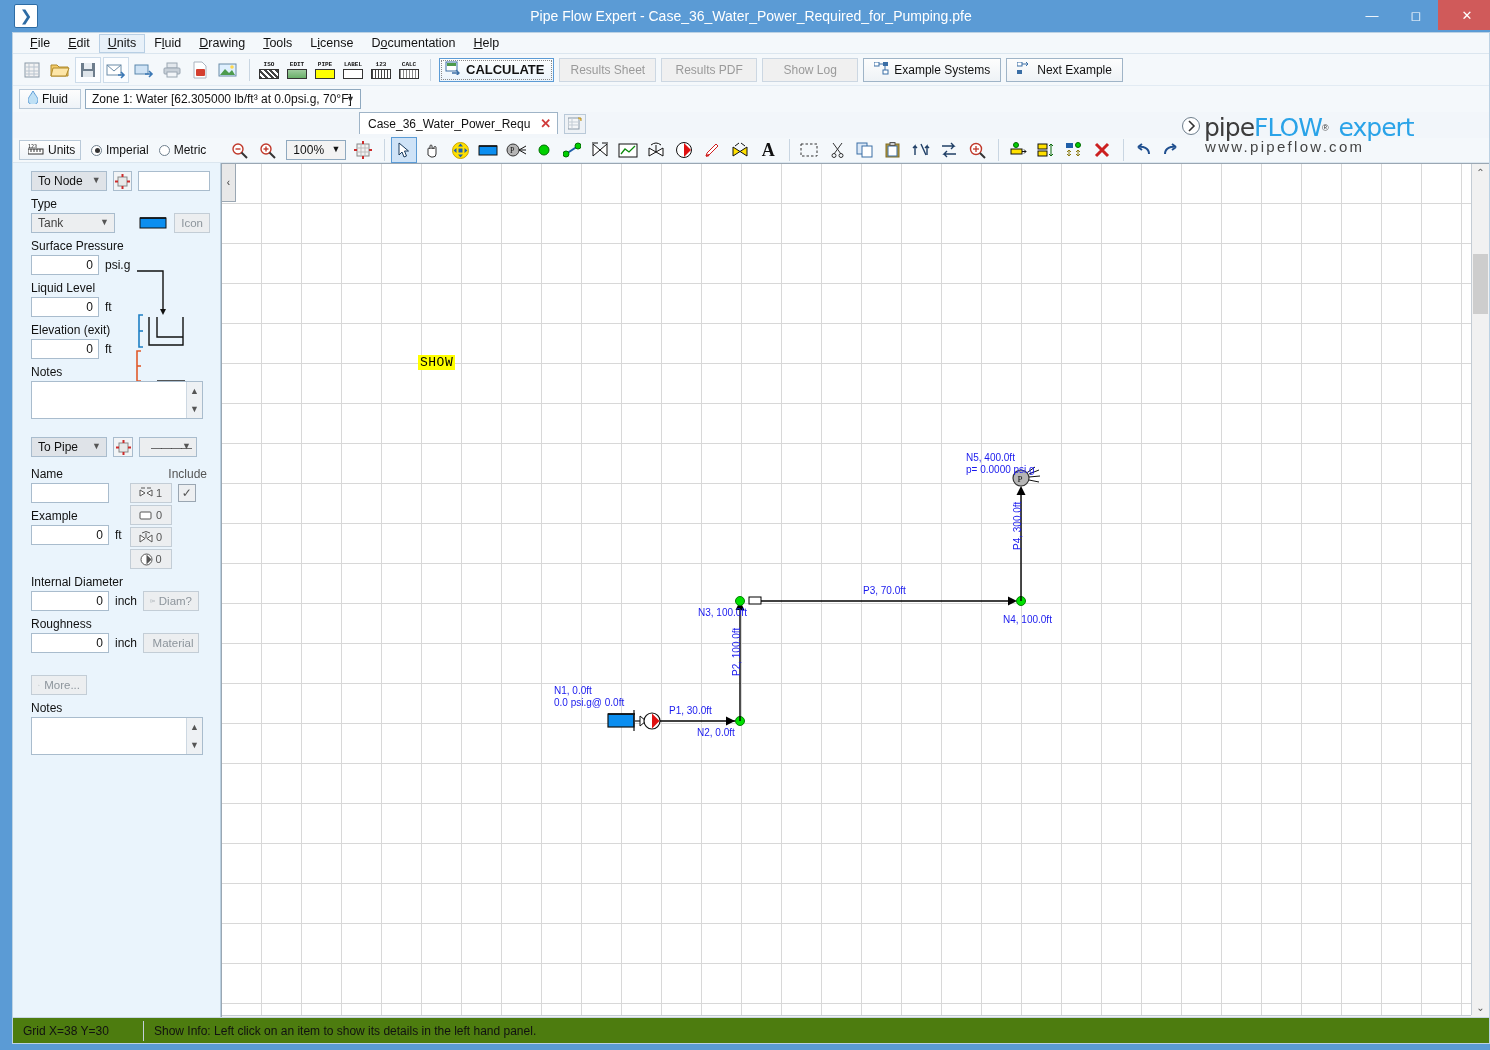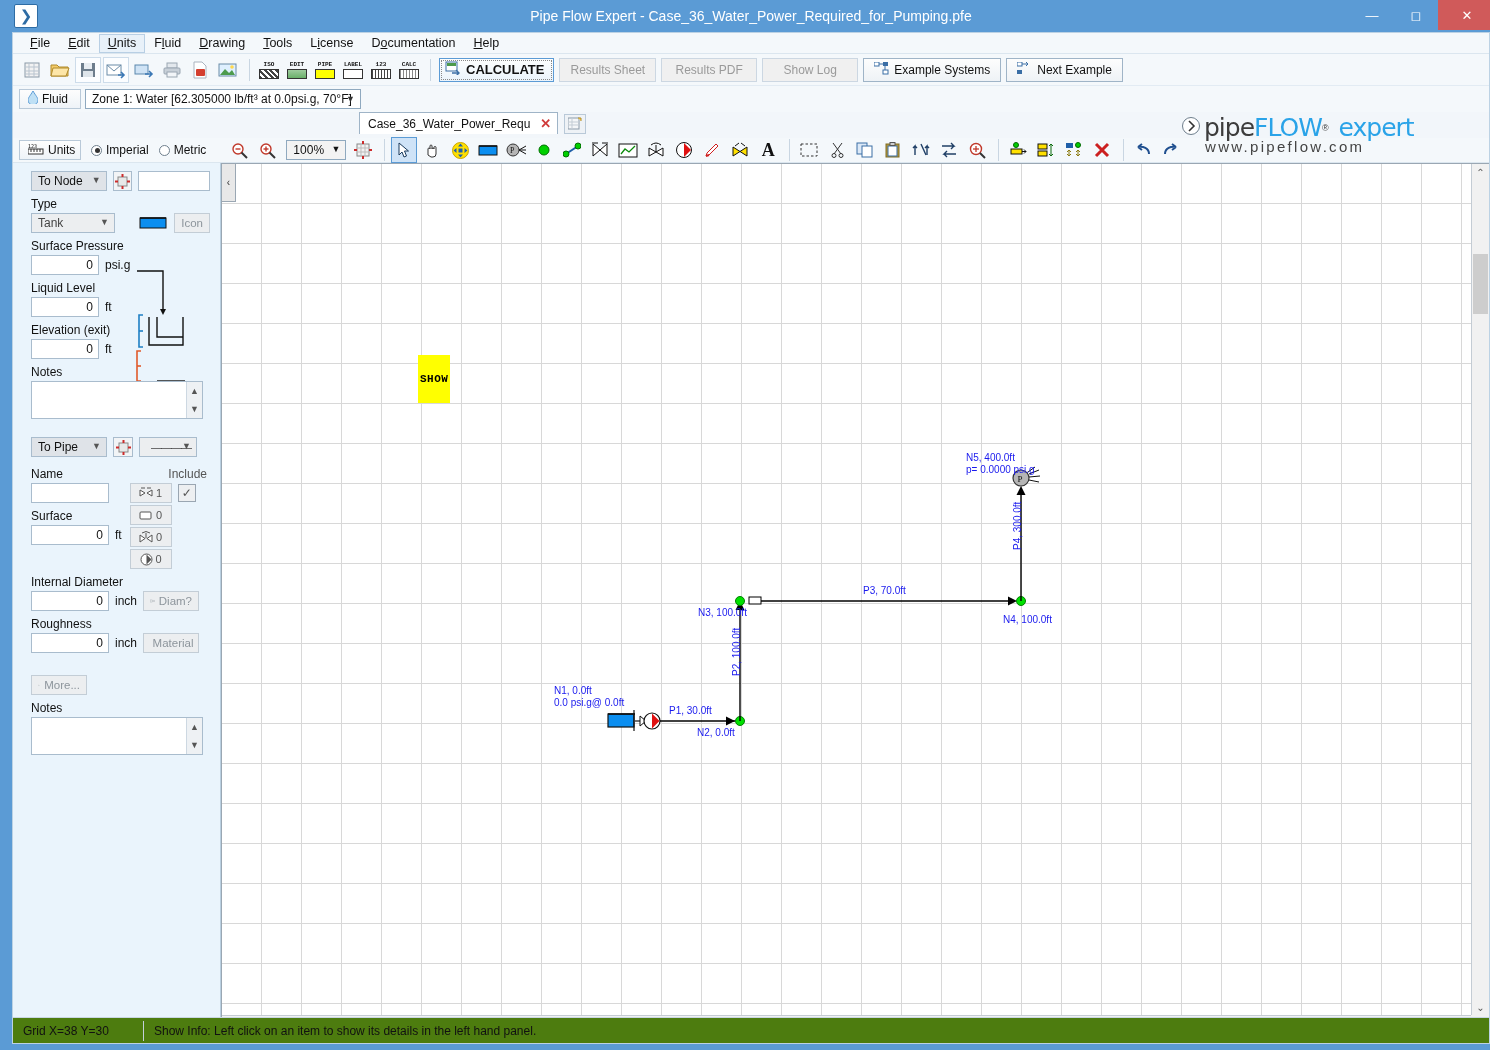--- a/index.html
+++ b/index.html
@@ -205,23 +205,23 @@
   }
   .status-cell { padding:0 10px; height:26px; display:flex; align-items:center; }
   .status-sep { width:1px; height:20px; background:#c3cfda; }
   
   .netlabel {
     position:absolute; color:#1a1aee; font-size:10px;
     font-family:"Liberation Sans", sans-serif; white-space:nowrap;
   }
   .netlabel.vert { transform:rotate(-90deg); transform-origin:left top; }
   .showlabel {
-    position:absolute; background:#ffff00; color:#000; font-size:11px;
-    font-weight:bold; font-family:"Liberation Mono", monospace;
-    padding:18px 2px; letter-spacing:0.5px;
+    position:absolute; background:#ffff00; color:#000; font-size:13px;
+    font-weight:normal; font-family:"Liberation Mono", monospace;
+    padding:0 2px; letter-spacing:0.5px;
   }
 </style>
 </head>
 <body>
 
 <div class="window">
 
   <div class="titlebar">
     <div class="app-icon">❯</div>
     <div class="title-text">Pipe Flow Expert - Case_36_Water_Power_Required_for_Pumping.pfe</div>
@@ -761,21 +761,21 @@
         </div>
       </div>
 
       <div style="display:flex;justify-content:space-between;align-items:flex-end;width:176px">
         <div class="fld-label" style="margin:6px 0 2px">Name</div>
         <div style="font-size:12px;color:#555;margin-bottom:2px">Include</div>
       </div>
       <div style="display:flex;gap:8px;align-items:flex-start">
         <div>
           <div class="tbox" style="width:78px;justify-content:flex-start"></div>
-          <div class="fld-label">Surface</div>
+          <div class="fld-label">Example</div>
           <div class="row">
             <div class="tbox" style="width:78px">0</div>
             <span class="unit">ft</span>
           </div>
         </div>
         <div style="display:flex;flex-direction:column;gap:2px;margin-top:0">
           <div style="display:flex;gap:6px;align-items:center">
             <div class="cntbtn">
               <svg width="14" height="12" viewBox="0 0 14 12">
                   <path d="M1 3 v6 l5 -3 Z M13 3 v6 l-5 -3 Z" fill="#fff" stroke="#555"></path>

